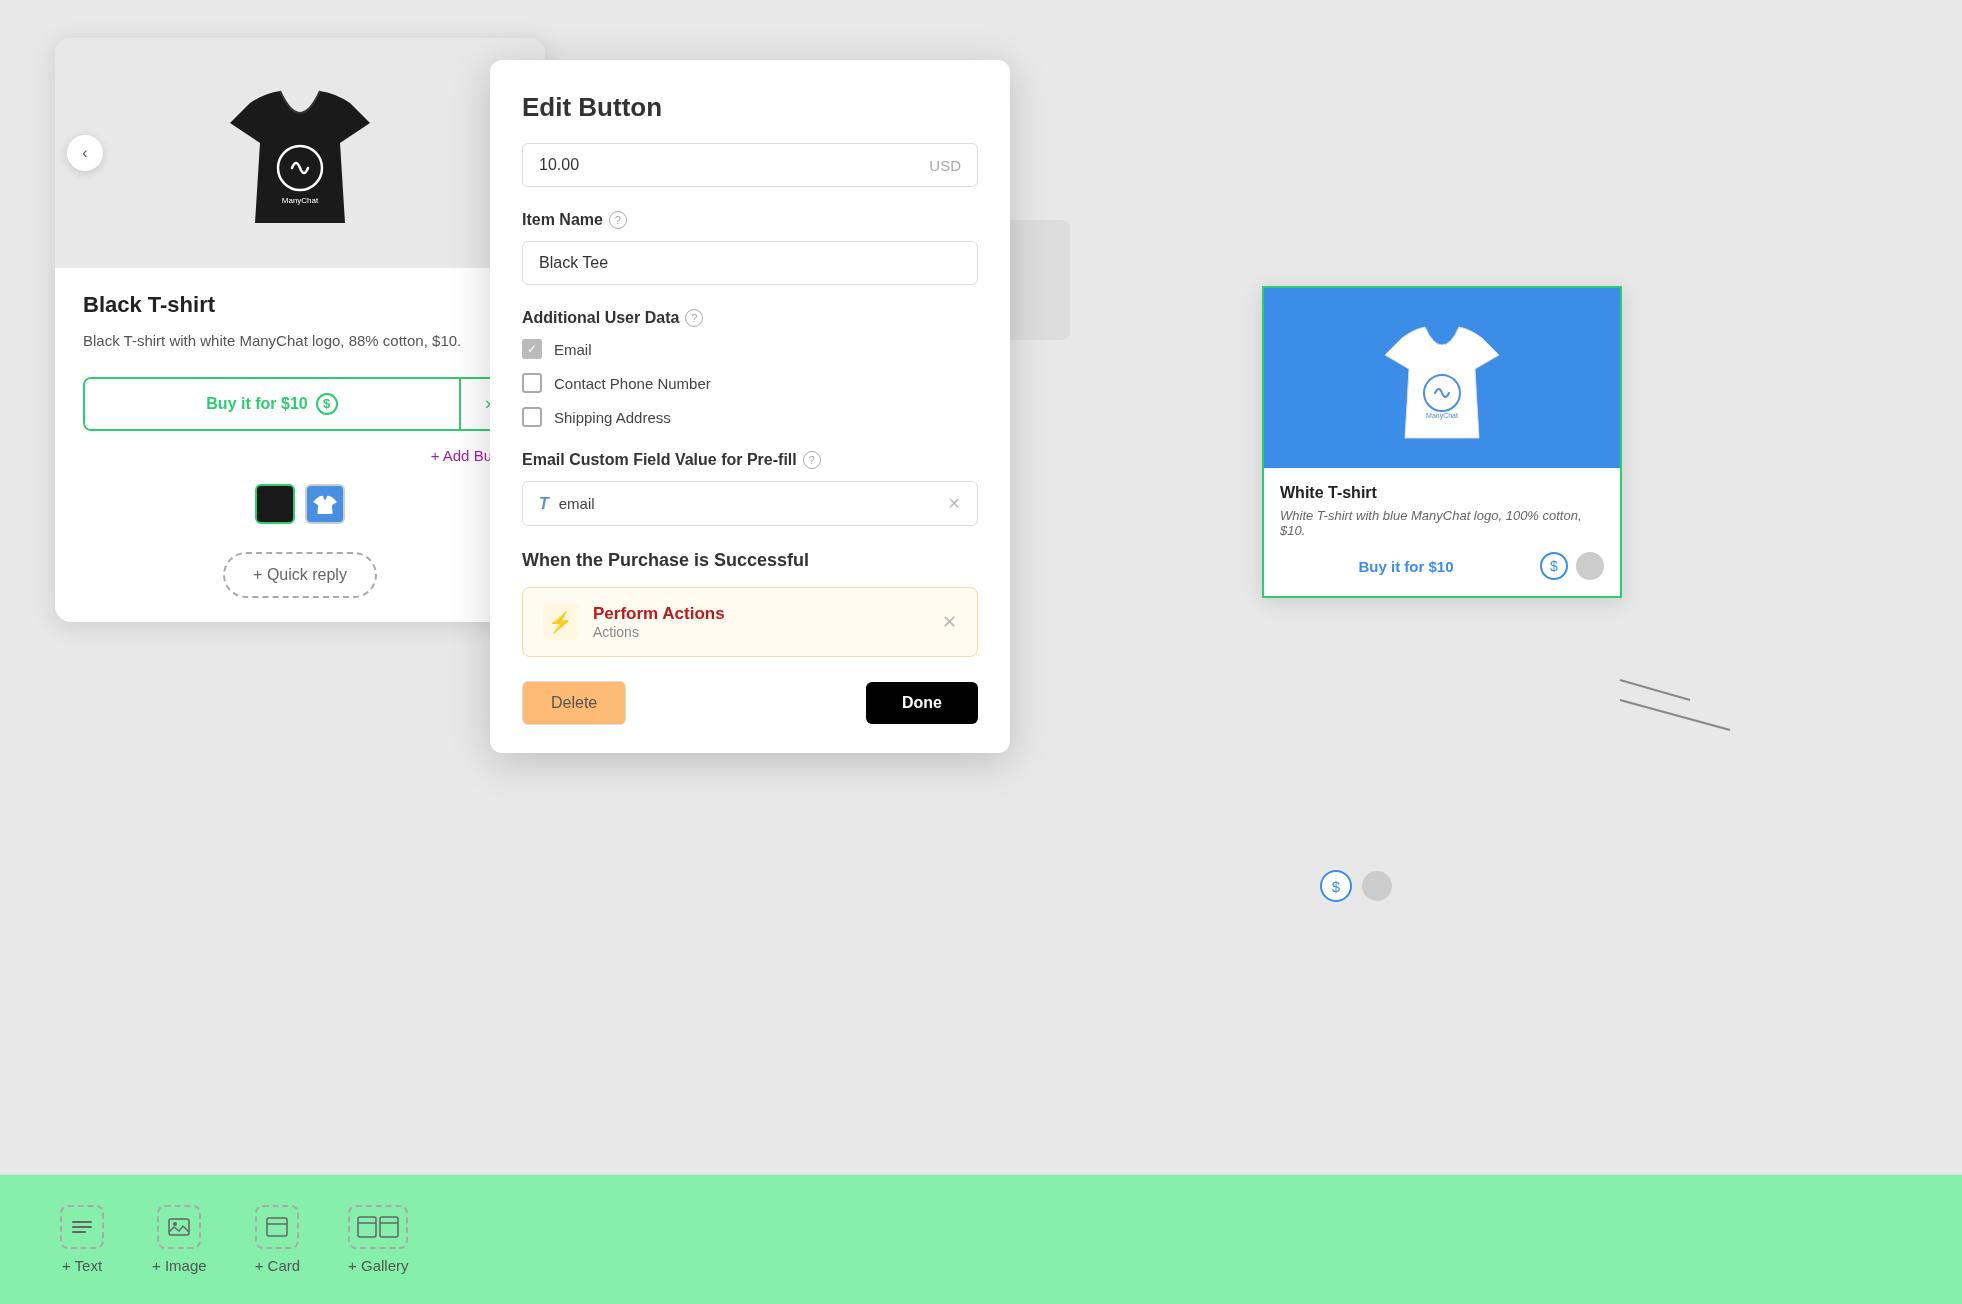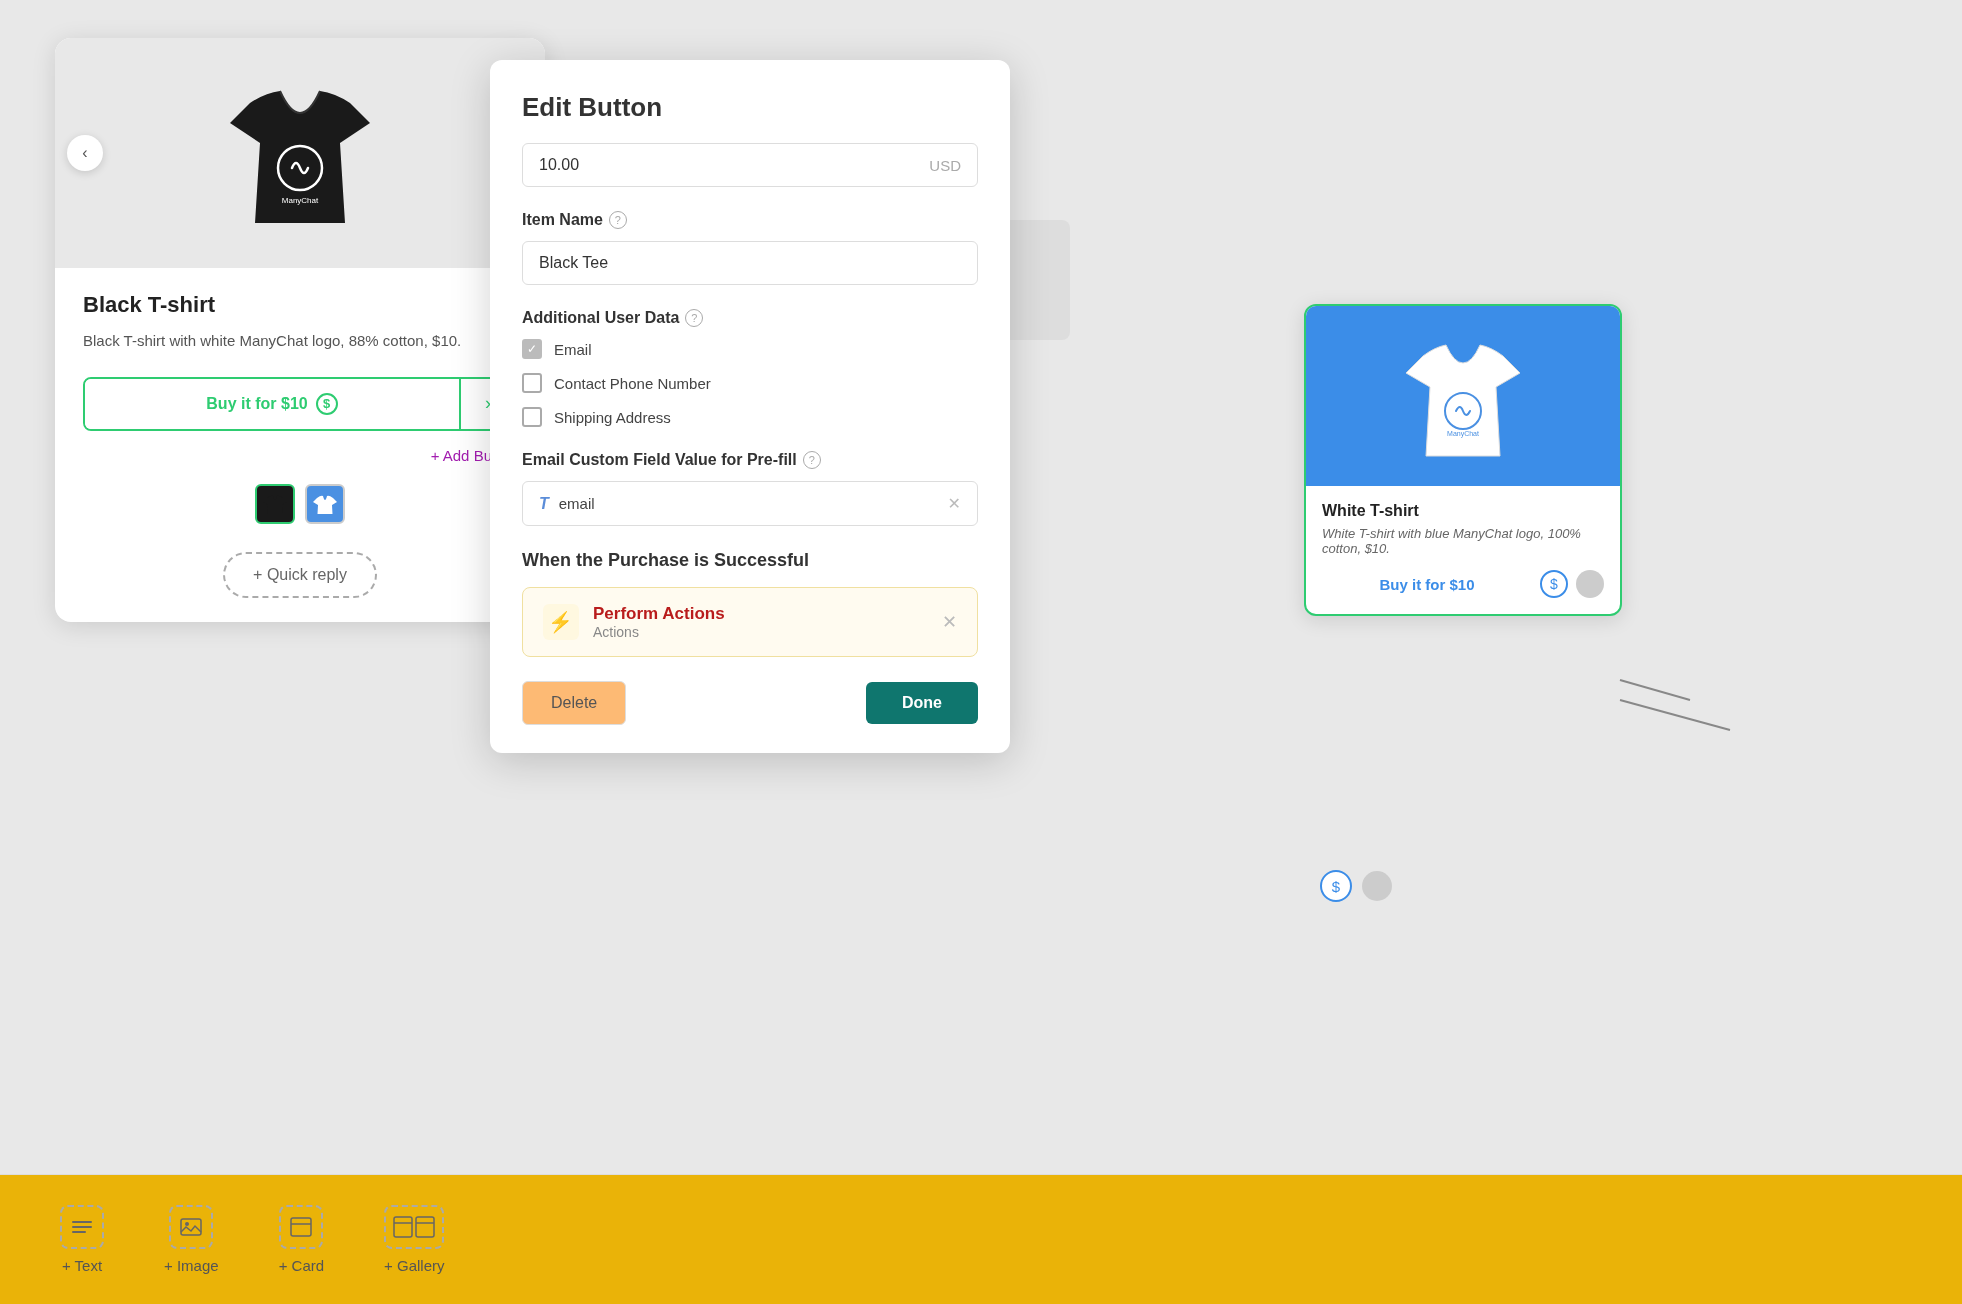--- a/index.html
+++ b/index.html
@@ -162,26 +162,26 @@
       margin: 0 auto;
     }
 
     
     .bottom-toolbar {
       position: absolute;
       bottom: 0;
       left: 0;
       right: 0;
       height: 130px;
-      background: #eab308;
+      background: #86efac;
       border-top: 1px solid #ddd;
       display: flex;
       align-items: center;
       padding: 0 60px;
-      gap: 60px;
+      gap: 48px;
     }
 
     .toolbar-item {
       display: flex;
       flex-direction: column;
       align-items: center;
       gap: 8px;
       cursor: pointer;
       color: #555;
       font-size: 15px;
@@ -408,37 +408,37 @@
       border: 1px solid #ddd;
       border-radius: 6px;
       background: #fdba74;
       font-size: 16px;
       color: #555;
       cursor: pointer;
     }
 
     .done-btn {
       padding: 12px 36px;
-      background: #0f766e;
+      background: #000000;
       border: none;
       border-radius: 6px;
       color: #fff;
       font-size: 16px;
       font-weight: 600;
       cursor: pointer;
     }
 
     
     .right-card {
       position: absolute;
       right: 340px;
-      top: 304px;
-      width: 318px;
+      top: 286px;
+      width: 360px;
       background: #fff;
-      border-radius: 12px;
+      border-radius: 0;
       box-shadow: 0 4px 20px rgba(0,0,0,0.12);
       overflow: hidden;
       border: 2px solid #2ecc71;
     }
 
     .right-card-image {
       background: #3b8de8;
       height: 180px;
       display: flex;
       align-items: center;

